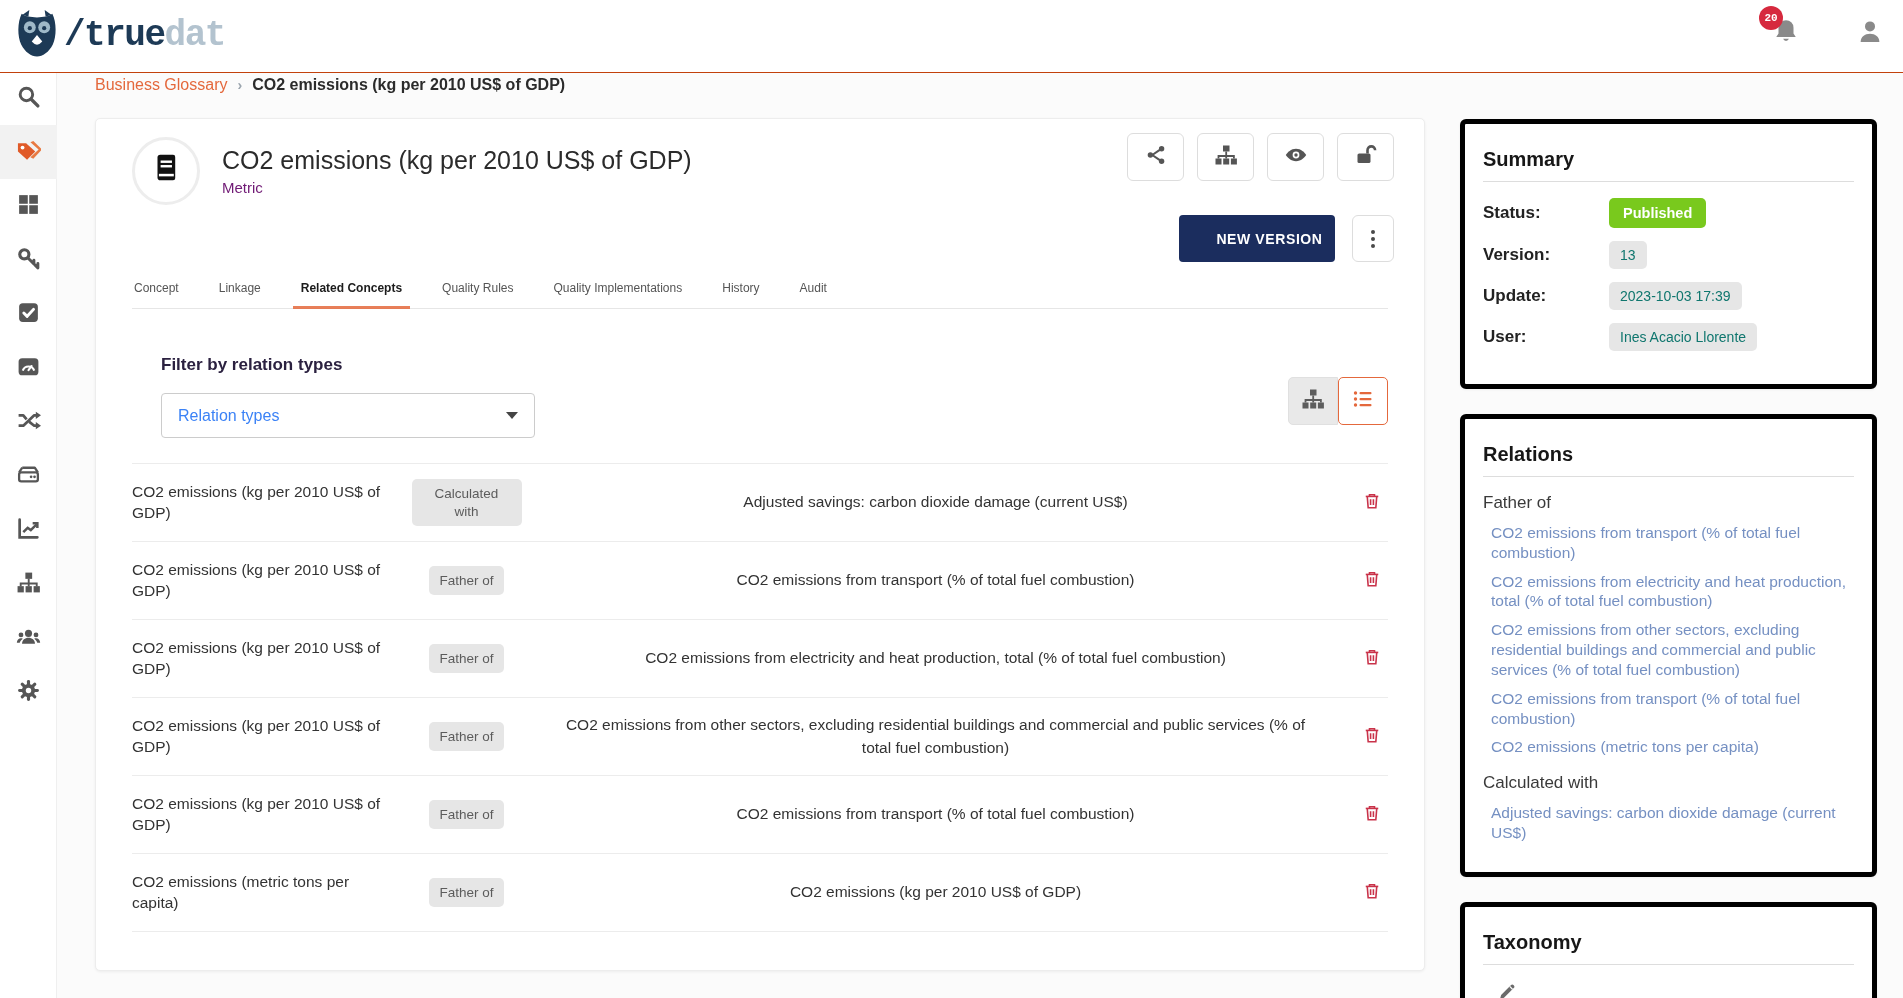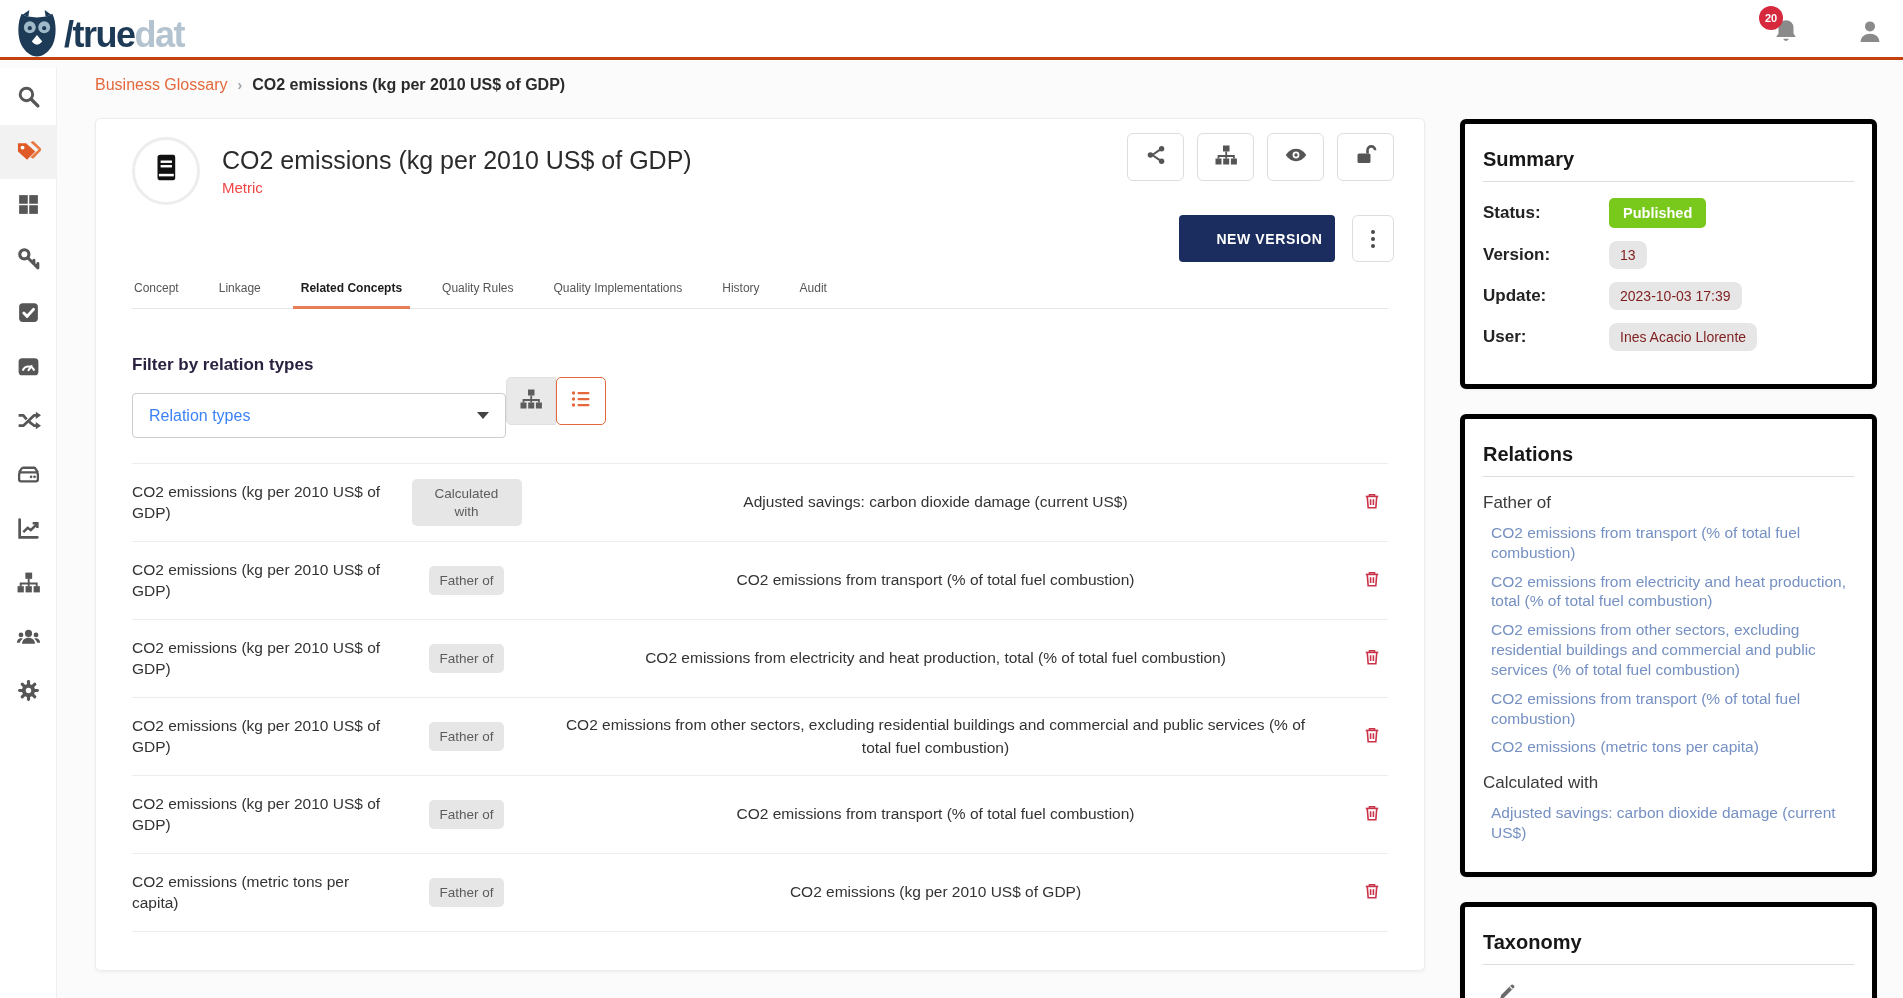--- a/index.html
+++ b/index.html
@@ -1,20 +1,20 @@
 <!DOCTYPE html>
 <html style="--accent-orange: #e4683c; --navy: #1b2d5e; --published-green: #79c91d; --link-blue: #7590c2; --danger-red: #c9334a;"><head>
 <meta charset="utf-8">
 <style>
   * { margin:0; padding:0; box-sizing:border-box; }
   html,body { width:1903px; height:998px; }
   body { font-family:"Liberation Sans", sans-serif; background:#fbfbfb; color:#2b2b2b; overflow:hidden; position:relative; }
 
   
-  .topbar { position:absolute; left:0; top:0; width:1903px; height:60px; background:#fff; border-bottom:3px solid #c2410c; z-index:5; }
+  .topbar { position:absolute; left:0; top:0; width:1903px; height:73px; background:#fff; border-bottom:1px solid #c2410c; z-index:5;font-family:Liberation Mono, monospace; }
   .logo { position:absolute; left:14px; top:8px; display:flex; align-items:center; gap:4px; }
   .logo-text { font-size:36px; font-weight:800; letter-spacing:-1.5px; line-height:1; }
   .logo-text .dark { color:#1d3a56; }
   .logo-text .light { color:#b3c3cf; }
   .top-right { position:absolute; right:18px; top:0; height:68px; display:flex; align-items:center; gap:48px; }
   .bell-wrap { position:relative; width:36px; height:36px; cursor:pointer; }
   .badge-count { position:absolute; left:-12px; top:-10px; background:#d6293e; color:#fff; font-size:11px; font-weight:700; min-width:24px; height:24px; border-radius:12px; display:flex; align-items:center; justify-content:center; padding:0 4px; }
 
   
   .sidebar { position:absolute; left:0; top:68px; width:57px; bottom:0; background:#fff; border-right:1px solid #efefef; display:flex; flex-direction:column; align-items:center; padding-top:3px; z-index:4; }
@@ -27,38 +27,38 @@
   .breadcrumb { position:absolute; left:95px; top:76px; display:flex; align-items:center; gap:10px; font-size:16px; }
   .breadcrumb .bc-link { color:var(--accent-orange,#e4683c); cursor:pointer; }
   .breadcrumb .bc-sep { color:#9aa4ad; font-size:14px; font-weight:700; }
   .breadcrumb .bc-current { color:#2b2b2b; font-weight:600; }
 
   
   .main-card { position:absolute; left:95px; top:118px; width:1330px; height:853px; background:#fff; border:1px solid #ededed; border-radius:5px; box-shadow:0 1px 3px rgba(0,0,0,.06); padding:0 36px; }
   .concept-header { display:flex; align-items:center; gap:22px; margin-top:18px; }
   .book-circle { width:68px; height:68px; border-radius:50%; border:3px solid #ededed; display:flex; align-items:center; justify-content:center; }
   .concept-title { font-size:25px; font-weight:500; color:#2b2b2b; }
-  .concept-type { font-size:15px; color:#ef4444; margin-top:4px; }
+  .concept-type { font-size:15px; color:#701a75; margin-top:4px; }
 
   .action-buttons { position:absolute; right:30px; top:14px; display:flex; gap:13px; }
   .icon-btn { width:57px; height:48px; border:1px solid #ddd; border-radius:6px; background:#fff; display:flex; align-items:center; justify-content:center; cursor:pointer; }
   .icon-btn svg { width:24px; height:24px; }
 
   .version-row { position:absolute; right:30px; top:96px; display:flex; gap:17px; }
   .btn-navy { background:var(--navy,#1b2d5e); color:#fff; border:none; border-radius:4px; font-size:14px; font-weight:700; letter-spacing:.6px; cursor:pointer; font-family:"Liberation Sans",sans-serif;padding-left:25px; }
   .new-version-btn { width:156px; height:47px; }
   .kebab-btn { width:42px; height:47px; border:1px solid #ddd; border-radius:6px; background:#fff; display:flex; flex-direction:column; align-items:center; justify-content:center; gap:3px; cursor:pointer; }
   .kebab-btn i { width:4px; height:4px; border-radius:50%; background:#4a4a4a; }
 
   .tabs { display:flex; gap:36px; margin-top:66px; border-bottom:1px solid #e6e6e6; }
   .tab { font-size:12px; color:#555; padding:10px 2px 13px; cursor:pointer; position:relative; }
   .tab.active { color:#1c1c1c; font-weight:700; }
   .tab.active::after { content:""; position:absolute; left:-6px; right:-6px; bottom:-1px; height:3px; background:var(--accent-orange,#e4683c); opacity:.85; }
 
-  .filter-row { display:flex; align-items:flex-end; margin-top:46px; }
+  .filter-row { display:flex; justify-content:space-between; align-items:flex-end; margin-top:46px;margin-left:29px; }
   .filter-heading { font-size:17px; font-weight:700; color:#2b2140; }
   .select-box { margin-top:18px; width:374px; height:45px; border:1px solid #ccc; border-radius:4px; display:flex; align-items:center; justify-content:space-between; padding:0 16px; cursor:pointer; background:#fff; }
   .select-placeholder { font-size:16px; color:#3b82f6; }
   .caret-down { width:0; height:0; border-left:6px solid transparent; border-right:6px solid transparent; border-top:7px solid #444; }
 
   .filter-right { display:flex; align-items:center; margin-bottom:13px; }
   .toggle-group { display:flex; }
   .toggle-btn { width:50px; height:48px; display:flex; align-items:center; justify-content:center; cursor:pointer; }
   .toggle-btn.inactive { background:#e9e9e9; border:1px solid #e0e0e0; border-radius:5px 0 0 5px; }
   .toggle-btn.active { background:#fff; border:1.5px solid var(--accent-orange,#e4683c); border-radius:5px; }
@@ -77,21 +77,21 @@
 
   
   .right-col { position:absolute; left:1460px; top:119px; width:417px; }
   .panel { background:#fff; border:5px solid #000000; border-radius:6px; box-shadow:0 1px 3px rgba(0,0,0,.05); padding:24px 18px 20px; margin-bottom:25px; }
   .panel-title { font-size:20px; font-weight:700; color:#171717; padding-bottom:10px; border-bottom:1px solid #ddd; }
   .summary-grid { margin-top:16px; }
   .summary-row { display:flex; align-items:center; margin-bottom:13px; }
   .summary-label { width:118px; font-size:17px; font-weight:600; color:#222; }
   .badge { display:inline-block; border-radius:5px; font-size:14px; padding:6px 11px;margin-left:8px; }
   .badge.green { background:var(--published-green,#79c91d); color:#fff; font-weight:700; font-size:14.5px; padding:7px 14px; }
-  .badge.gray { background:#e6e6e6; color:#7f1d1d;border-radius:8px; }
+  .badge.gray { background:#e6e6e6; color:#0f766e; }
 
   .rel-section-label { font-size:17px; color:#3a3a3a; margin-top:16px; }
   .rel-links { margin-top:10px; }
   .rel-link { display:block; color:var(--link-blue,#7590c2); font-size:15.5px; line-height:1.28; margin:0 0 9px 8px; text-decoration:none; cursor:pointer; }
 
   .tax-edit { margin:16px 0 14px 14px; cursor:pointer; }
   .tax-path { display:flex; align-items:center; flex-wrap:wrap; gap:14px; margin-top:8px; }
   .tax-link { color:#e05a2b; font-size:16.5px; font-weight:600; cursor:pointer; }
   .tax-sep { color:#6f7d8a; font-size:14px; font-weight:700; }
 </style>

